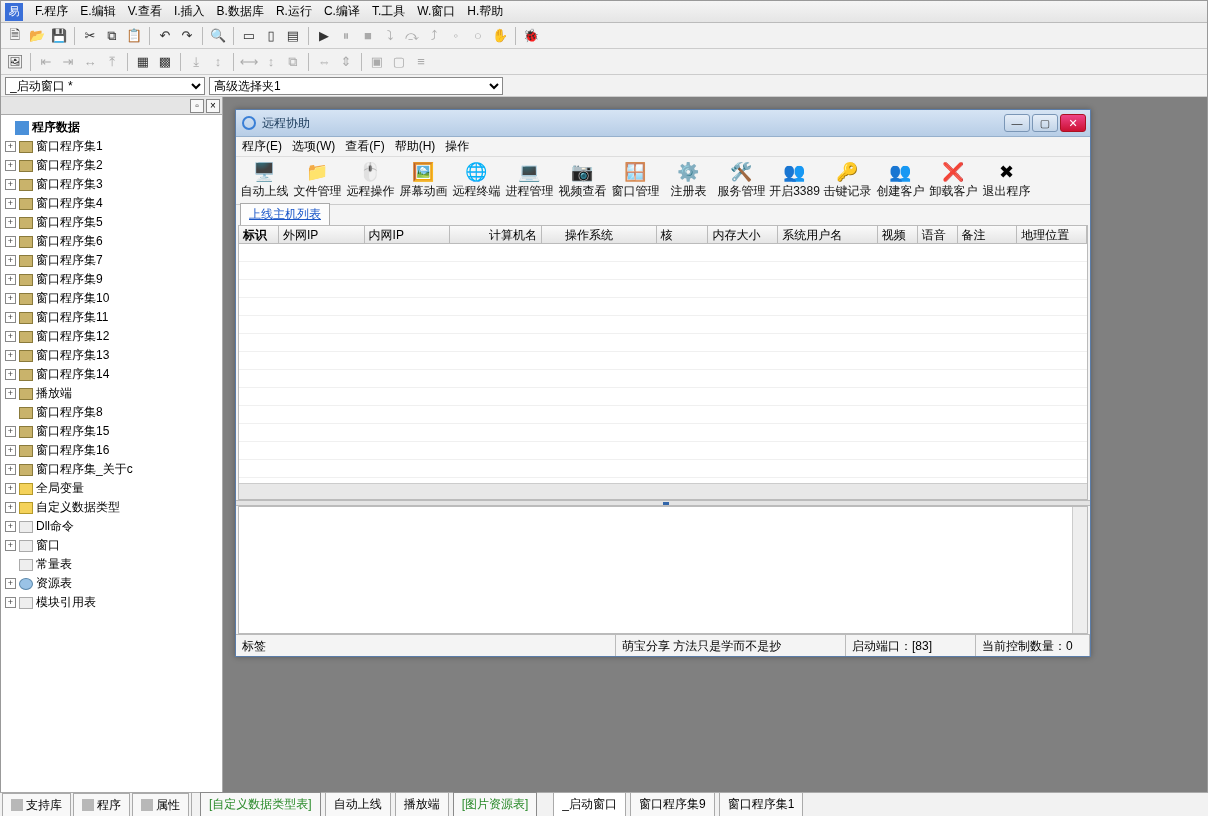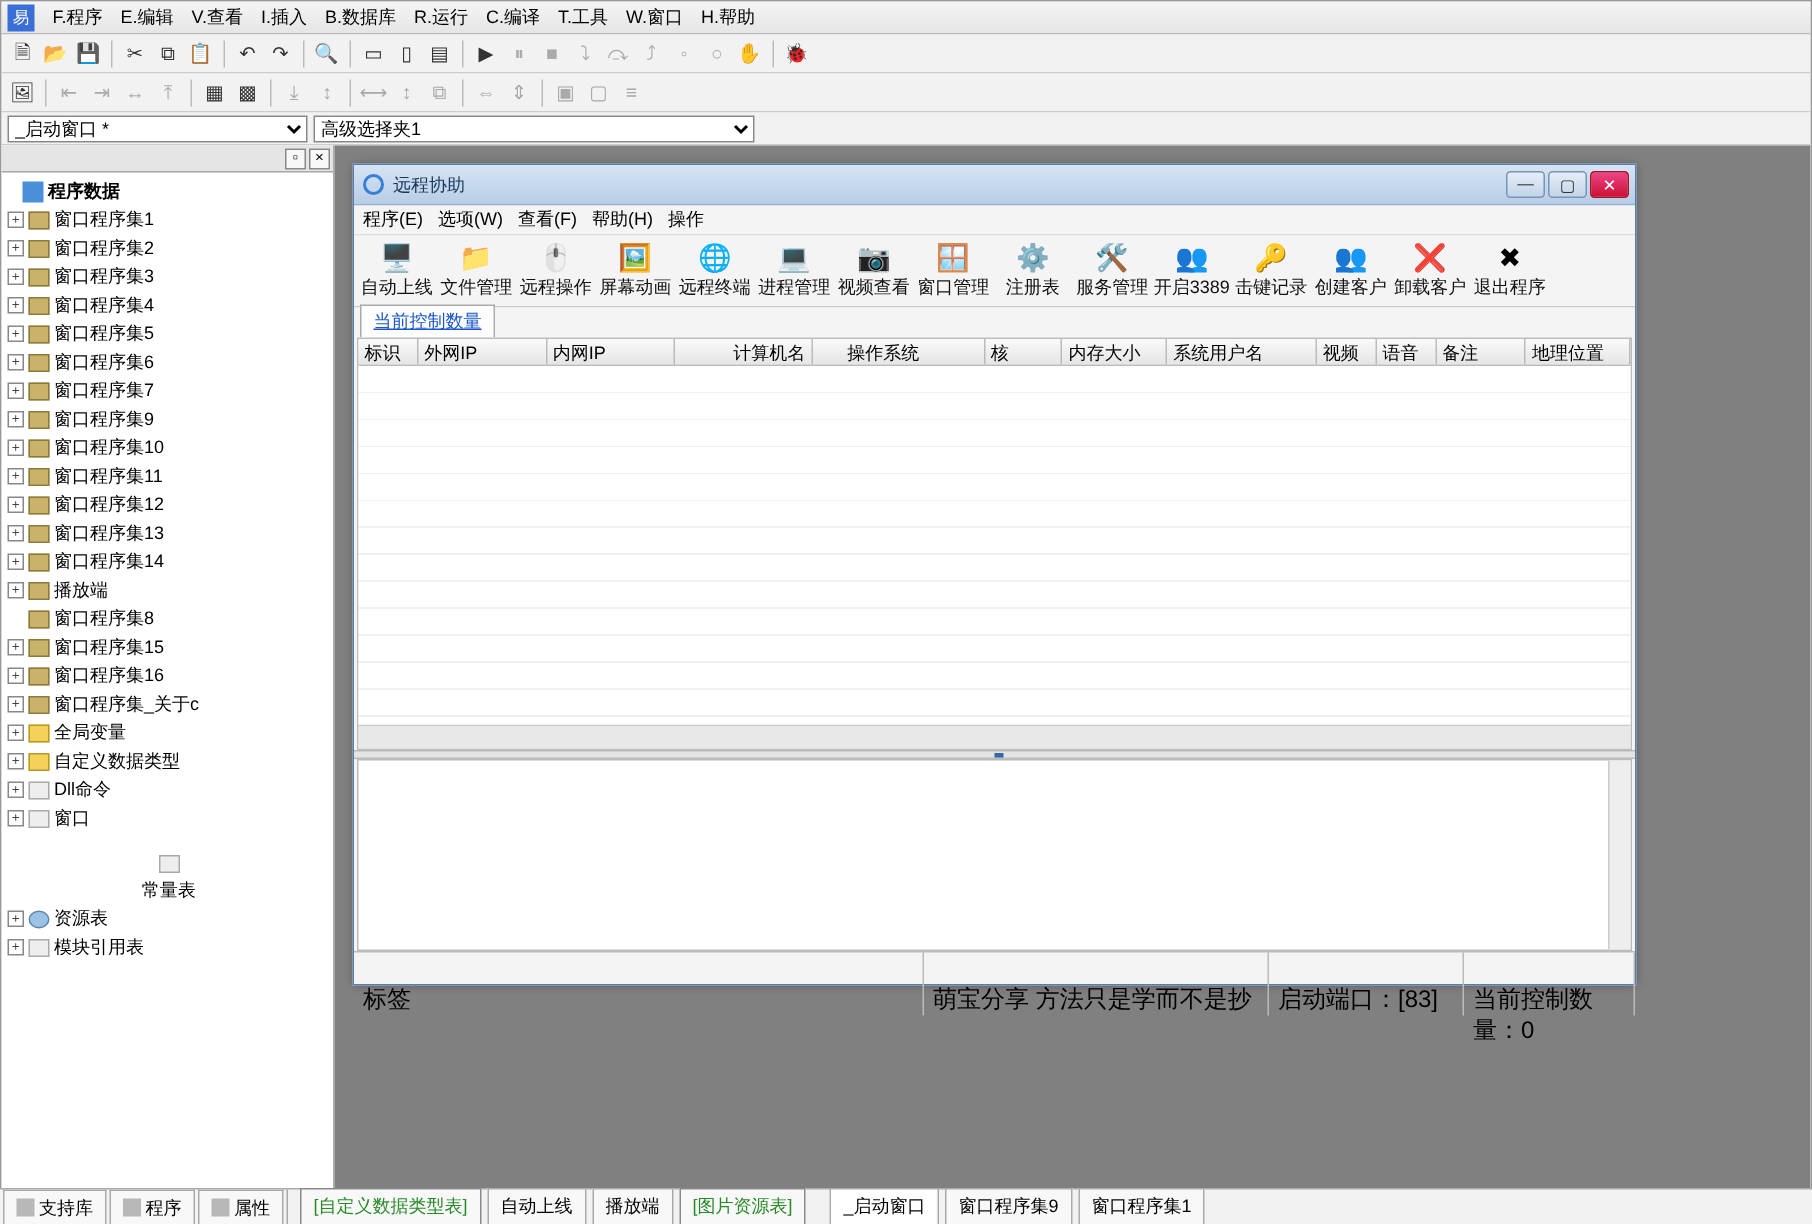--- a/index.html
+++ b/index.html
@@ -299,22 +299,22 @@
 }
 
 .inner-status {
   height:22px;
   display:flex;
   border-top:1px solid #bbb;
   background:#f4f4f4;
 }
 .inner-status .cell {
   border-right:1px solid #bbb;
-  padding:21px 6px;
-  font-size:16px;
+  padding:3px 6px;
+  font-size:12px;
 }
 
 
 .bottom-bar {
   position:absolute;
   left:0; right:0; bottom:0;
   height:24px;
   background:#f2f2f2;
   border-top:1px solid #aaa;
   display:flex;
@@ -551,21 +551,21 @@
           <div class="tree-item" style="padding-left: 2px;">
             <span class="exp">+</span>
             <span class="ticon file"></span>
             <span class="lbl">Dll命令</span>
           </div>
           <div class="tree-item" style="padding-left: 2px;">
             <span class="exp">+</span>
             <span class="ticon file"></span>
             <span class="lbl">窗口</span>
           </div>
-          <div class="tree-item" style="padding-left: 2px; flex-direction: column;">
+          <div class="tree-item" style="padding-left: 2px;">
             <span class="noexp"></span>
             <span class="ticon file"></span>
             <span class="lbl">常量表</span>
           </div>
           <div class="tree-item" style="padding-left: 2px;">
             <span class="exp">+</span>
             <span class="ticon gear"></span>
             <span class="lbl">资源表</span>
           </div>
           <div class="tree-item" style="padding-left: 2px;">
@@ -655,26 +655,26 @@
             <div class="itb-ico">❌</div>
             <div class="lab">卸载客户</div>
           </div>
           <div class="itb-item">
             <div class="itb-ico">✖</div>
             <div class="lab">退出程序</div>
           </div>
         </div>
 
       <div class="tabstrip">
-        <span class="tab">当前控制数量</span>
+        <span class="tab">上线主机列表</span>
       </div>
 
       <div class="grid-area">
         <div class="grid-head" id="grid-head">
-            <div class="col" style="width: 40px;">标识</div>
+            <div class="col" style="width: 40px; font-weight: bold;">标识</div>
             <div class="col" style="width: 86px;">外网IP</div>
             <div class="col" style="width: 86px;">内网IP</div>
             <div class="col" style="width: 92px; text-align: right;">计算机名</div>
             <div class="col" style="width: 96px; margin-left: 19px;">操作系统</div>
             <div class="col" style="width: 52px;">核</div>
             <div class="col" style="width: 70px;">内存大小</div>
             <div class="col" style="width: 100px;">系统用户名</div>
             <div class="col" style="width: 40px;">视频</div>
             <div class="col" style="width: 40px;">语音</div>
             <div class="col" style="width: 60px;">备注</div>

